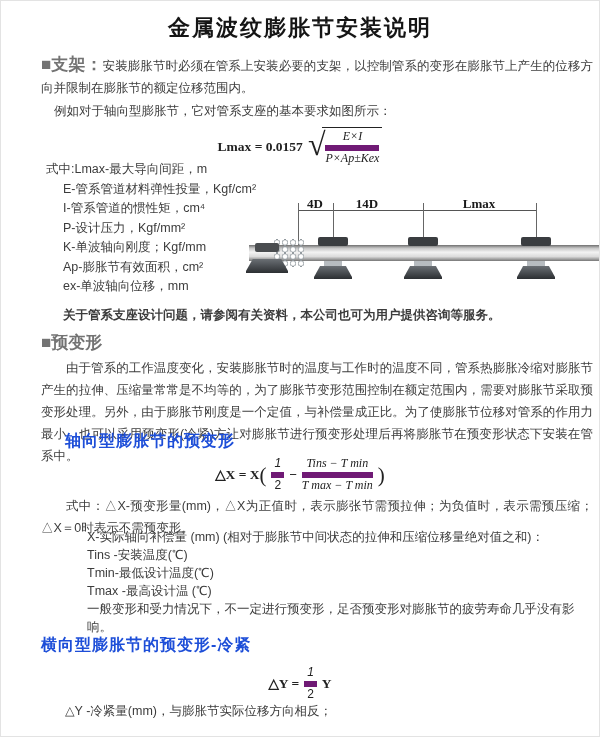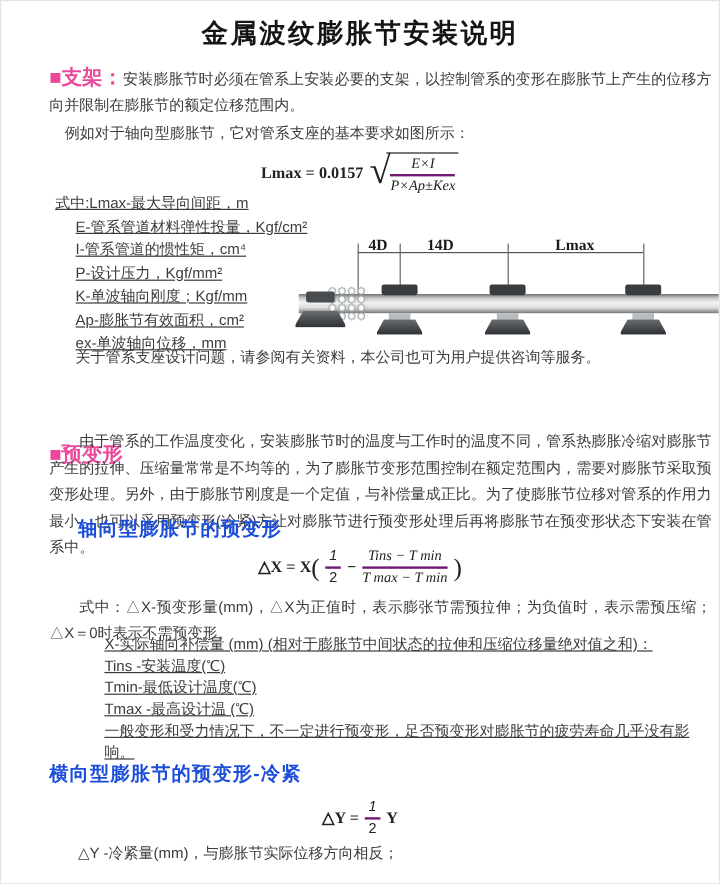--- a/index.html
+++ b/index.html
@@ -5,39 +5,39 @@
   html,body{margin:0;padding:0;background:#fff;}
   .page{
     position:relative;width:600px;height:737px;background:#ffffff;
     font-family:"Liberation Sans",sans-serif;color:#3c3c3c;
     border:1px solid #e3e3e3;box-sizing:border-box;overflow:hidden;
   }
   .title{
     position:absolute;top:12px;left:0;right:0;text-align:center;
     font-size:22px;font-weight:bold;color:#151515;letter-spacing:2px;
   }
-  .sec-head{font-size:17px;font-weight:bold;color:#ec4899;margin-top:36px;}
+  .sec-head{font-size:17px;font-weight:bold;color:#737373;}
   .sub-head{position:absolute;font-size:16px;font-weight:bold;color:#1d4ed8;letter-spacing:1px;}
   .para{font-size:12.5px;line-height:22px;text-align:justify;color:#3c3c3c;}
   .indent{text-indent:2em;}
   .abs{position:absolute;}
   
   .formula-row{position:absolute;left:0;right:0;text-align:center;white-space:nowrap;}
   .mb{font-family:"Liberation Serif",serif;font-weight:bold;font-size:13.5px;color:#222;}
   .mi{font-family:"Liberation Serif",serif;font-style:italic;font-size:12px;color:#222;}
   .sqrt{font-family:"Liberation Serif",serif;font-size:32px;line-height:0;vertical-align:-4px;color:#222;font-weight:normal;}
   .rooted{display:inline-block;border-top:1.5px solid #222;vertical-align:middle;padding:2px 3px 0 3px;margin-left:-3px;}
   .frac{display:inline-block;vertical-align:middle;text-align:center;line-height:1.15;font-size:12px;color:#222;}
-  .frac .top{display:block;border-bottom:2px solid #701a75;padding:0 3px 1px;font-style:italic;}
+  .frac .top{display:block;border-bottom:6px solid #701a75;padding:0 3px 1px;font-style:italic;}
   .frac .bot{display:block;padding-top:1px;}
   .paren{font-family:"Liberation Serif",serif;font-size:21px;vertical-align:-3px;color:#222;}
   .fsp{display:inline-block;width:5px;}
   
   .def-list{position:absolute;font-size:12.5px;color:#3c3c3c;}
-  .def-list .line{display:block;text-decoration:underline;}
+  .def-list .line{display:block;}
   .def-list .line:not(:first-child){padding-left:17px;}
   #def1{left:45px;top:159px;width:270px;}
   #def1 .line{line-height:19.5px;}
   #def2{left:62px;top:527px;width:520px;}
   #def2 .line{line-height:18px;padding-left:0 !important;margin-left:24px;}
   
   .diagram{position:absolute;left:248px;top:196px;width:350px;height:92px;}
   .dim-label{position:absolute;top:-1px;font-family:"Liberation Serif",serif;font-weight:bold;font-size:13px;color:#1a1a1a;transform:translateX(-50%);}
   .dim-line{position:absolute;top:13px;height:0;border-top:1px solid #555;}
   .tick{position:absolute;top:6px;width:1px;height:43px;background:#666;}
@@ -109,21 +109,21 @@
       <div class="stem"></div>
       <div class="base"></div>
     </div>
     <div class="support" style="left:287px;">
       <div class="clamp"></div>
       <div class="stem"></div>
       <div class="base"></div>
     </div>
   </div>
 
-  <div class="abs para" style="left:62px;top:286px;width:530px;">关于管系支座设计问题，请参阅有关资料，本公司也可为用户提供咨询等服务。</div>
+  <div class="abs para" style="left:62px;top:303px;width:530px;font-weight:bold;">关于管系支座设计问题，请参阅有关资料，本公司也可为用户提供咨询等服务。</div>
 
   <div class="abs sec-head" style="left:40px;top:330px;"><span>■</span><span>预变形</span></div>
   <div class="abs para indent" style="left:40px;top:356px;width:552px;">由于管系的工作温度变化，安装膨胀节时的温度与工作时的温度不同，管系热膨胀冷缩对膨胀节产生的拉伸、压缩量常常是不均等的，为了膨胀节变形范围控制在额定范围内，需要对膨胀节采取预变形处理。另外，由于膨胀节刚度是一个定值，与补偿量成正比。为了使膨胀节位移对管系的作用力最小，也可以采用预变形(冷紧)方让对膨胀节进行预变形处理后再将膨胀节在预变形状态下安装在管系中。</div>
 
   <div class="sub-head" style="left:64px;top:430px;">轴向型膨胀节的预变形</div>
 
   <div class="formula-row" style="top:456px;">
     <span class="mb">△X = X</span><span class="paren">(</span><span class="fsp"></span><span class="frac"><span class="top">1</span><span class="bot">2</span></span><span class="fsp"></span><span class="mb">−</span><span class="fsp"></span><span class="frac"><span class="top mi">Tins − T min</span><span class="bot mi">T max − T min</span></span><span class="fsp"></span><span class="paren">)</span>
   </div>
 

